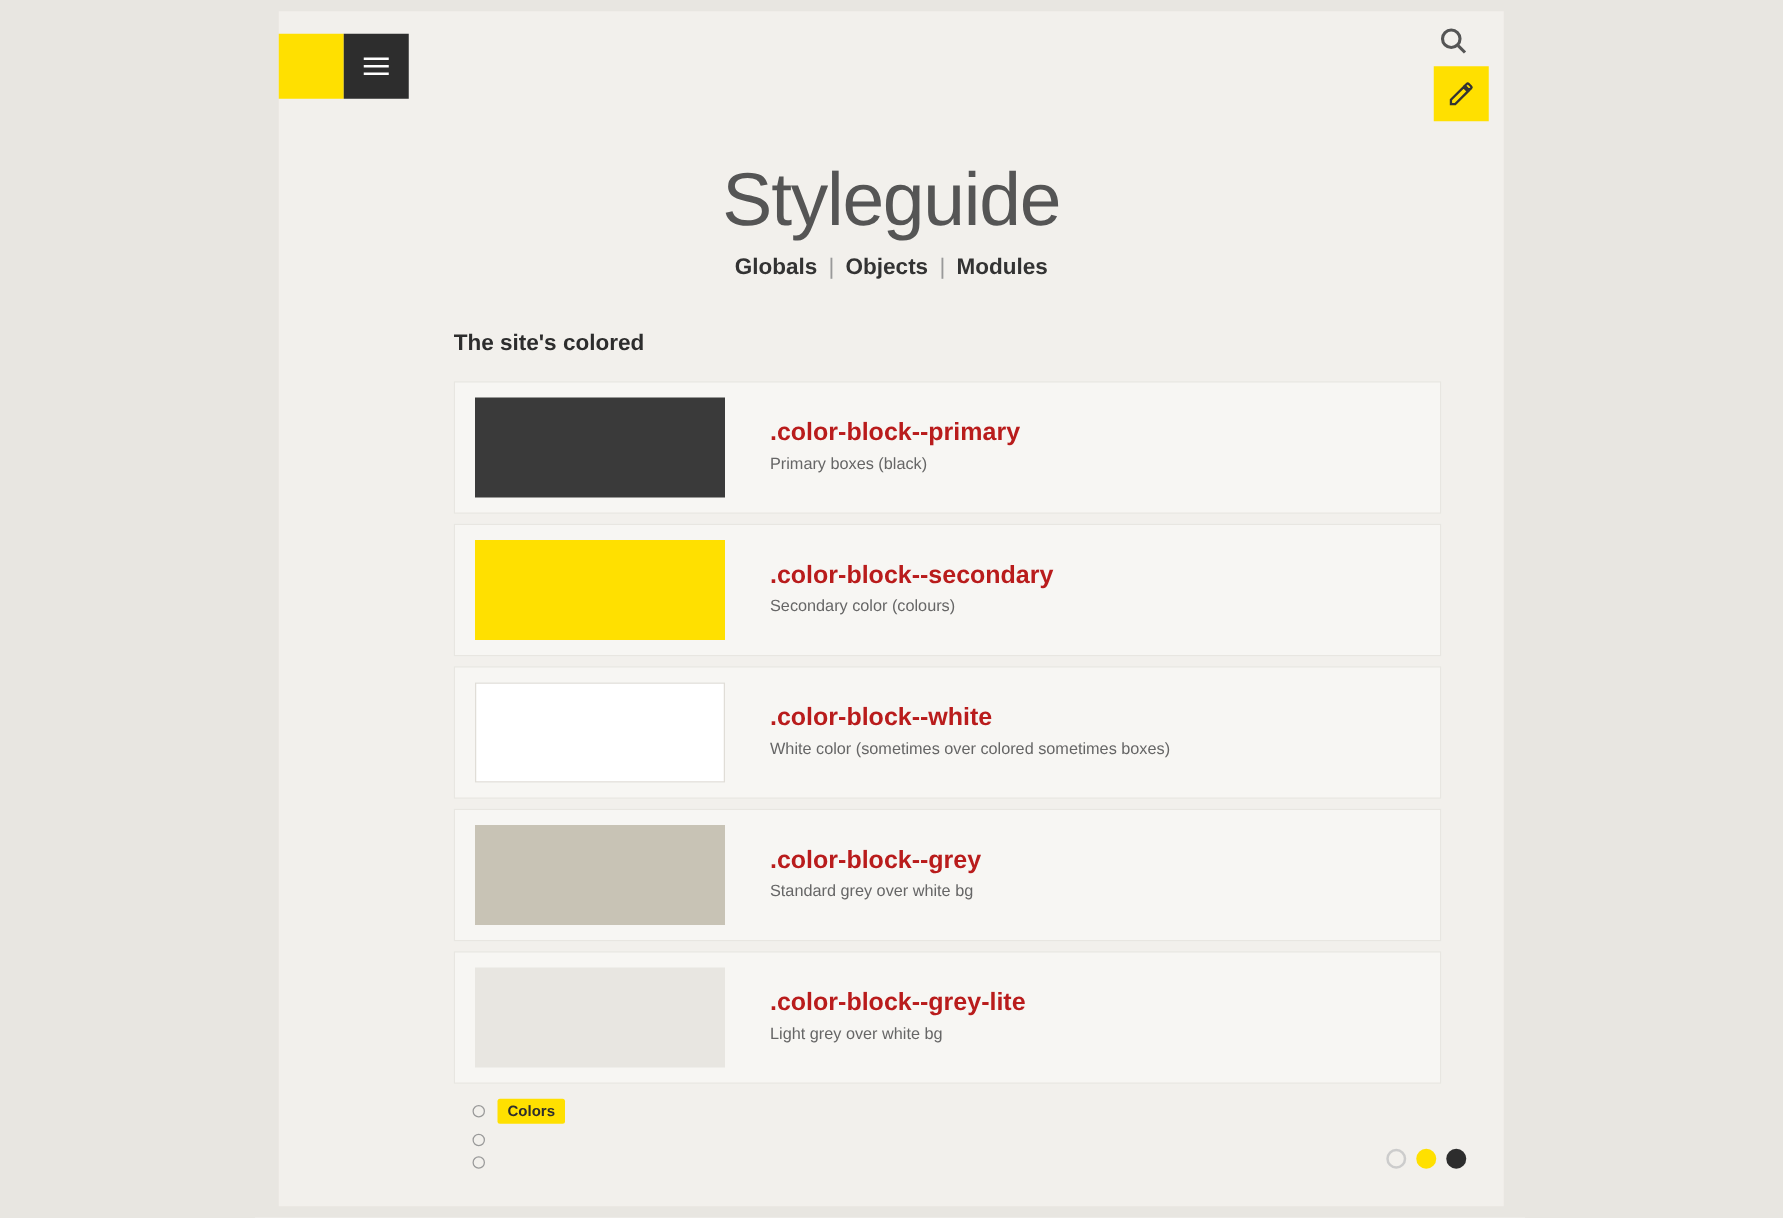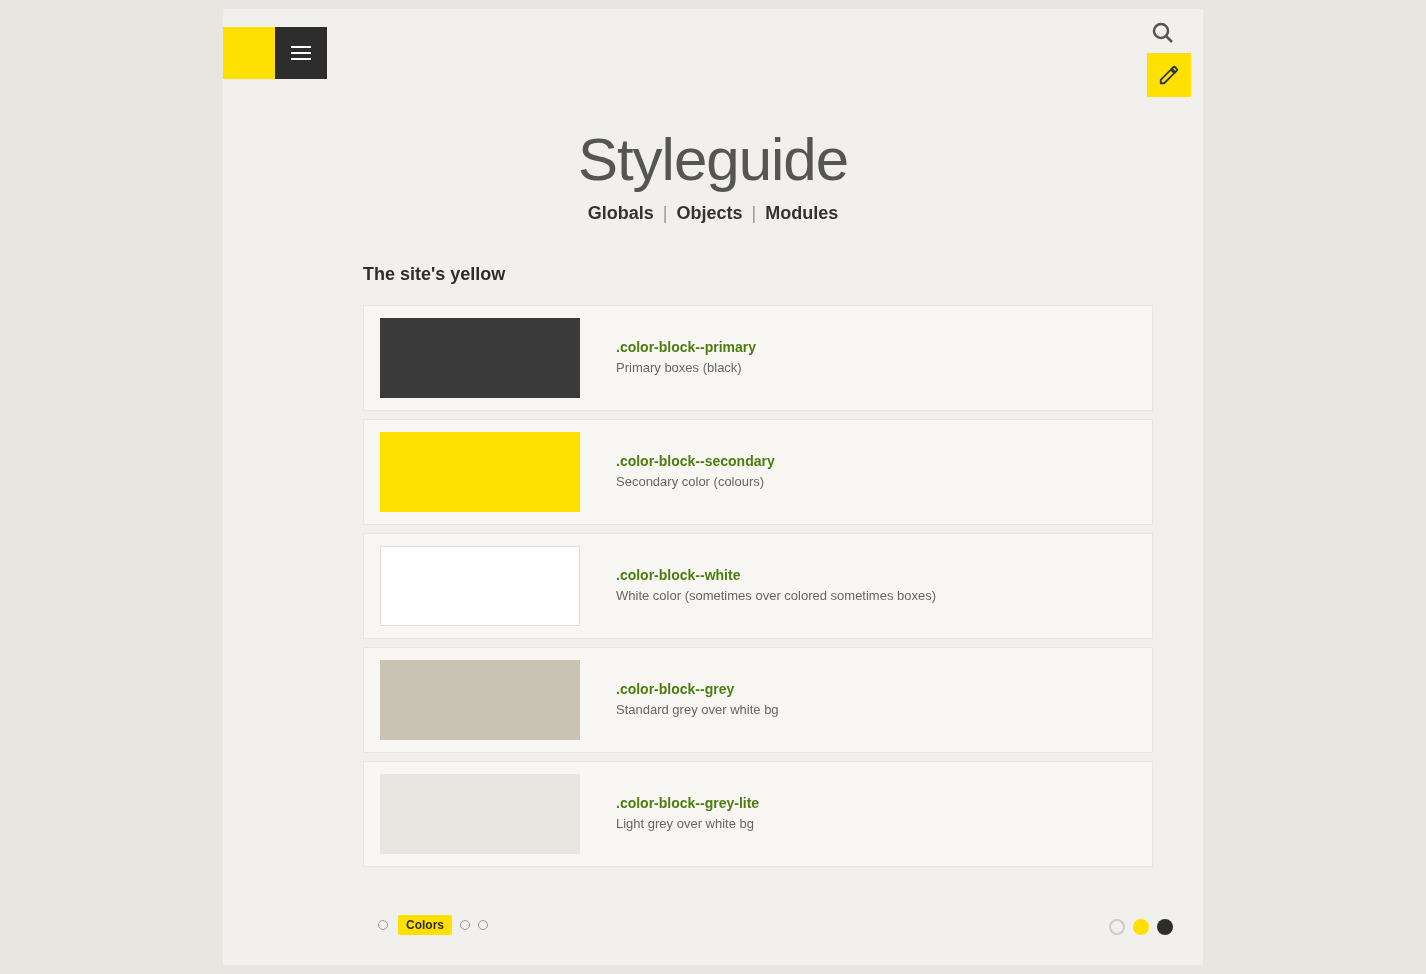--- a/index.html
+++ b/index.html
@@ -176,39 +176,39 @@
     .color-swatch.grey {
       background-color: #c8c3b5;
     }
 
     .color-info {
       padding: 16px 20px;
       flex: 1;
     }
 
     .color-class {
-      font-size: 14px;
+      font-size: 20px;
       font-weight: 700;
-      color: #4d7c0f;
+      color: #b91c1c;
       margin-bottom: 4px;
     }
 
     .color-desc {
       font-size: 13px;
       color: #666;
       line-height: 1.4;
     }
 
     
     .bottom-nav {
       position: absolute;
       bottom: 30px;
       left: 155px;
       display: flex;
-      flex-direction: row;
+      flex-direction: column;
       gap: 8px;
     }
 
     .nav-dot-item {
       display: flex;
       align-items: center;
       gap: 10px;
       cursor: pointer;
     }
 
@@ -312,21 +312,21 @@
     <div class="nav-links">
       <a href="#">Globals</a>
       <span>|</span>
       <a href="#">Objects</a>
       <span>|</span>
       <a href="#">Modules</a>
     </div>
   </div>
 
   <div class="content">
-    <h2 class="section-title">The site's yellow</h2>
+    <h2 class="section-title">The site's colored</h2>
 
     <div class="color-row">
       <div class="color-swatch primary"></div>
       <div class="color-info">
         <div class="color-class">.color-block--primary</div>
         <div class="color-desc">Primary boxes (black)</div>
       </div>
     </div>
 
     <div class="color-row">

